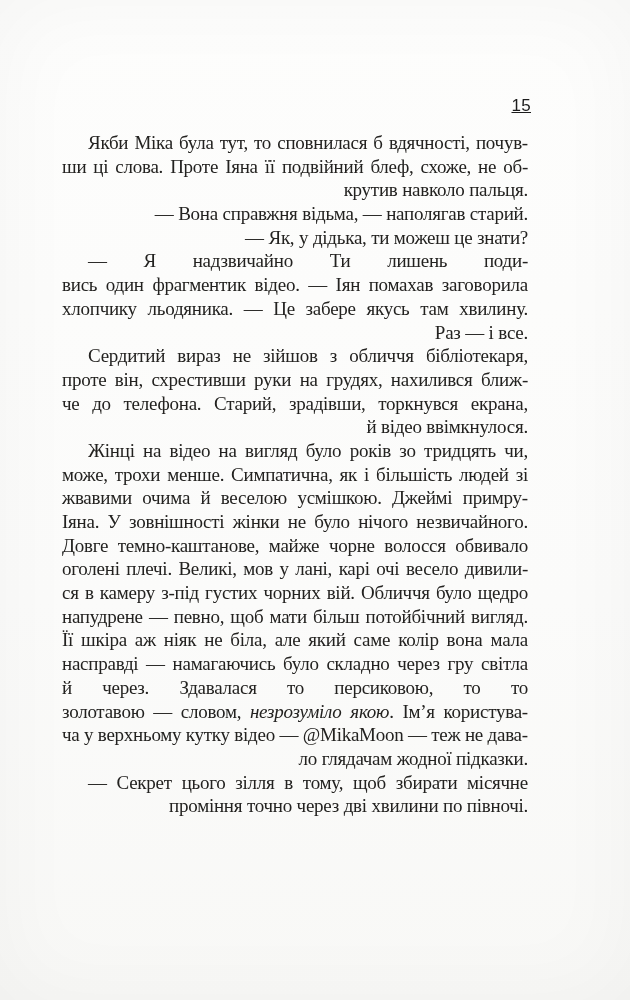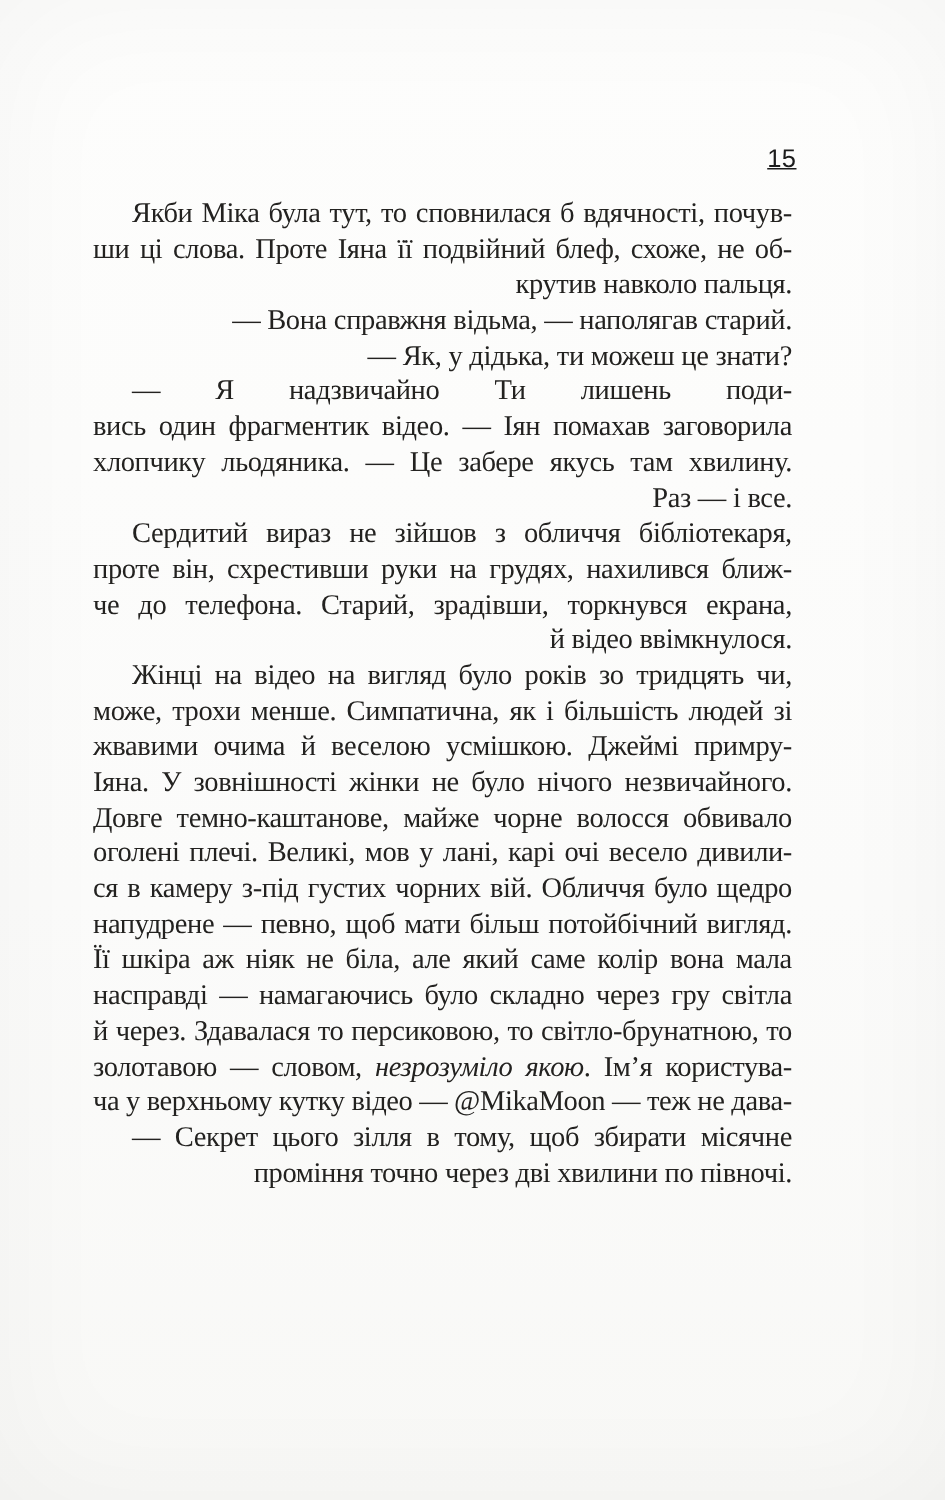--- a/index.html
+++ b/index.html
@@ -297,21 +297,20 @@
           <span><span>гру</span></span>
           <span><span>світла</span></span>
         </div>
         <div class="line">
           <span><span>й</span></span>
           <span><span>через.</span></span>
           <span><span>Здавалася</span></span>
           <span><span>то</span></span>
           <span><span>персиковою,</span></span>
           <span><span>то</span></span>
-          <span><span>світло-брунатною,</span></span>
           <span><span>то</span></span>
         </div>
         <div class="line">
           <span><span>золотавою</span></span>
           <span><span>—</span></span>
           <span><span>словом,</span></span>
           <span><i>незрозуміло</i></span>
           <span><i>якою</i><span>.</span></span>
           <span><span>Ім’я</span></span>
           <span><span>користува-</span></span>
@@ -321,20 +320,26 @@
           <span><span>у</span></span>
           <span><span>верхньому</span></span>
           <span><span>кутку</span></span>
           <span><span>відео</span></span>
           <span><span>—</span></span>
           <span><span>@MikaMoon</span></span>
           <span><span>—</span></span>
           <span><span>теж</span></span>
           <span><span>не</span></span>
           <span><span>дава-</span></span>
+        </div>
+        <div class="line last">
+          <span><span>ло</span></span>
+          <span><span>глядачам</span></span>
+          <span><span>жодної</span></span>
+          <span><span>підказки.</span></span>
         </div>
       </div>
       <div class="paragraph">
         <div class="line first">
           <span><span>—</span></span>
           <span><span>Секрет</span></span>
           <span><span>цього</span></span>
           <span><span>зілля</span></span>
           <span><span>в</span></span>
           <span><span>тому,</span></span>

